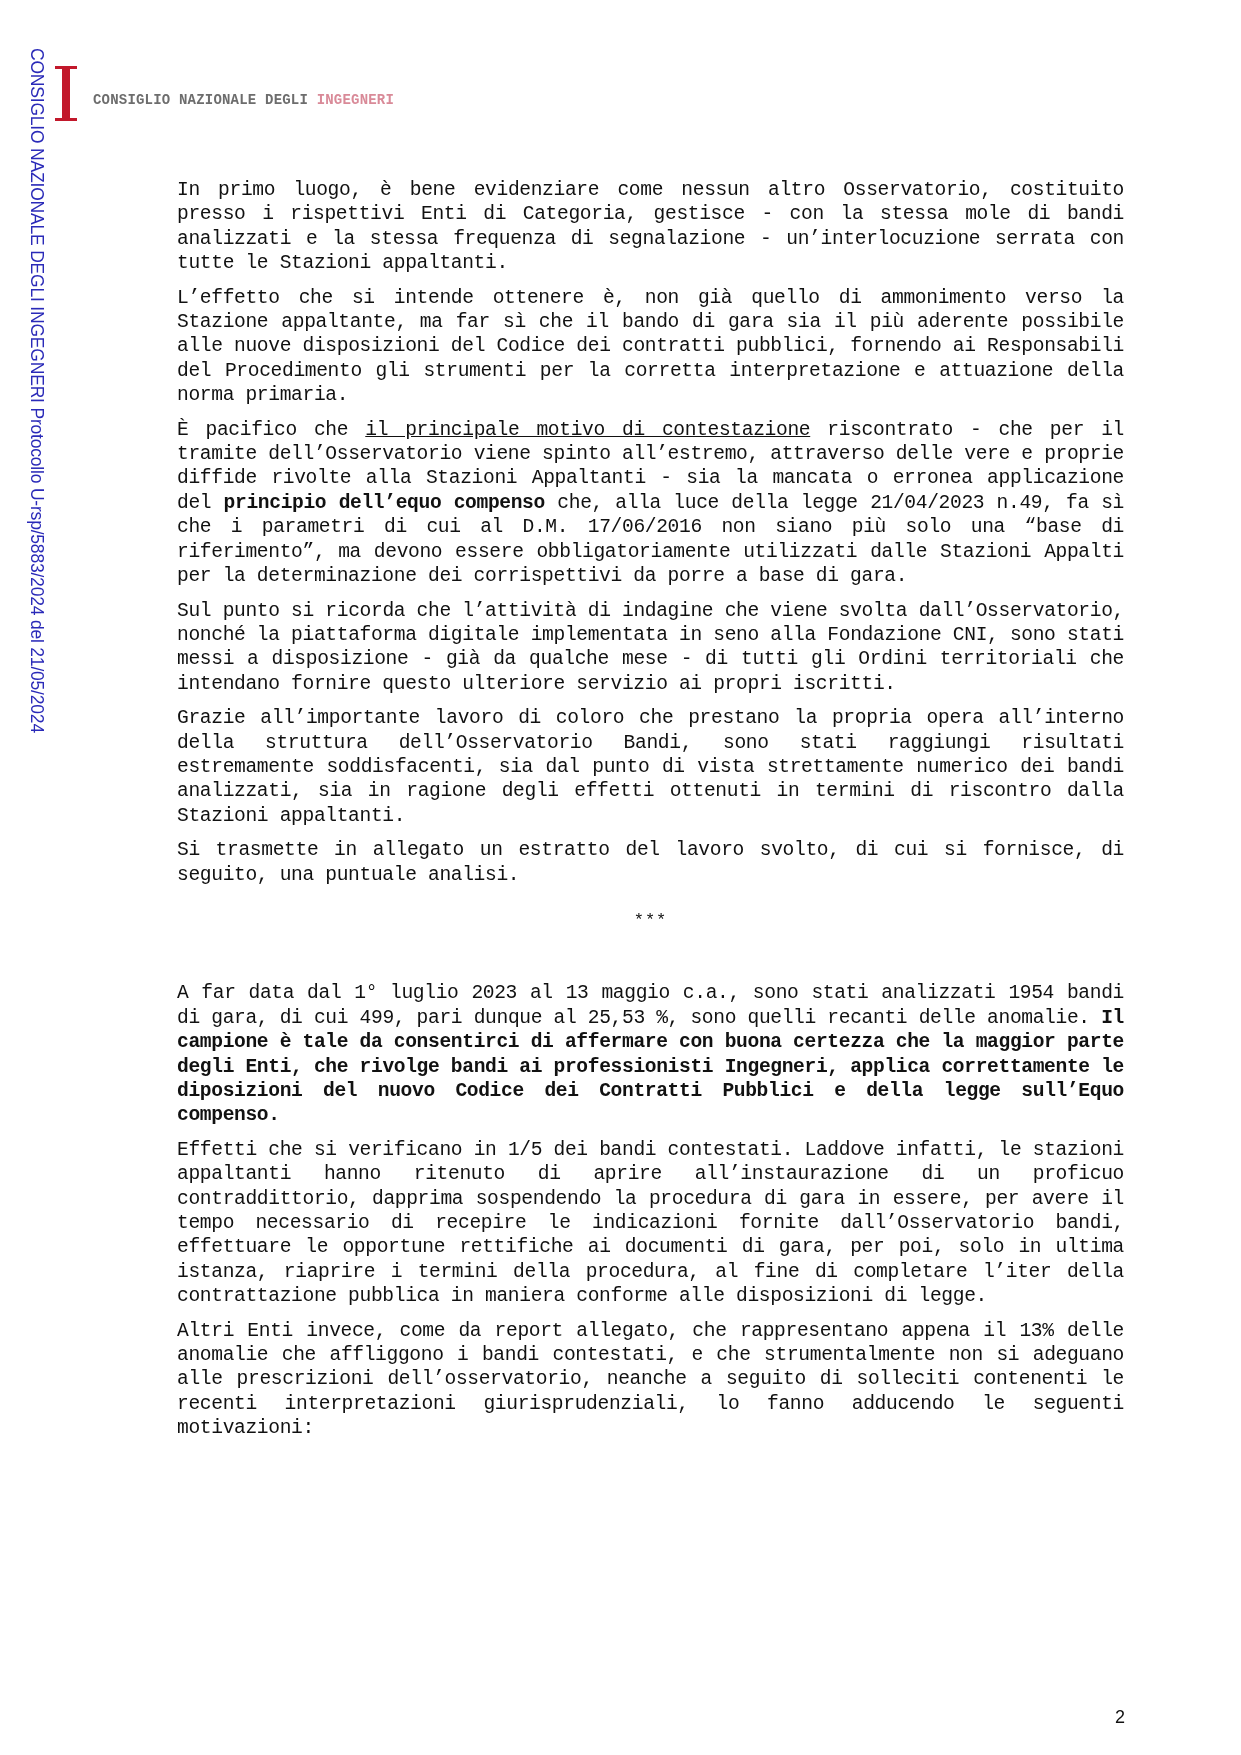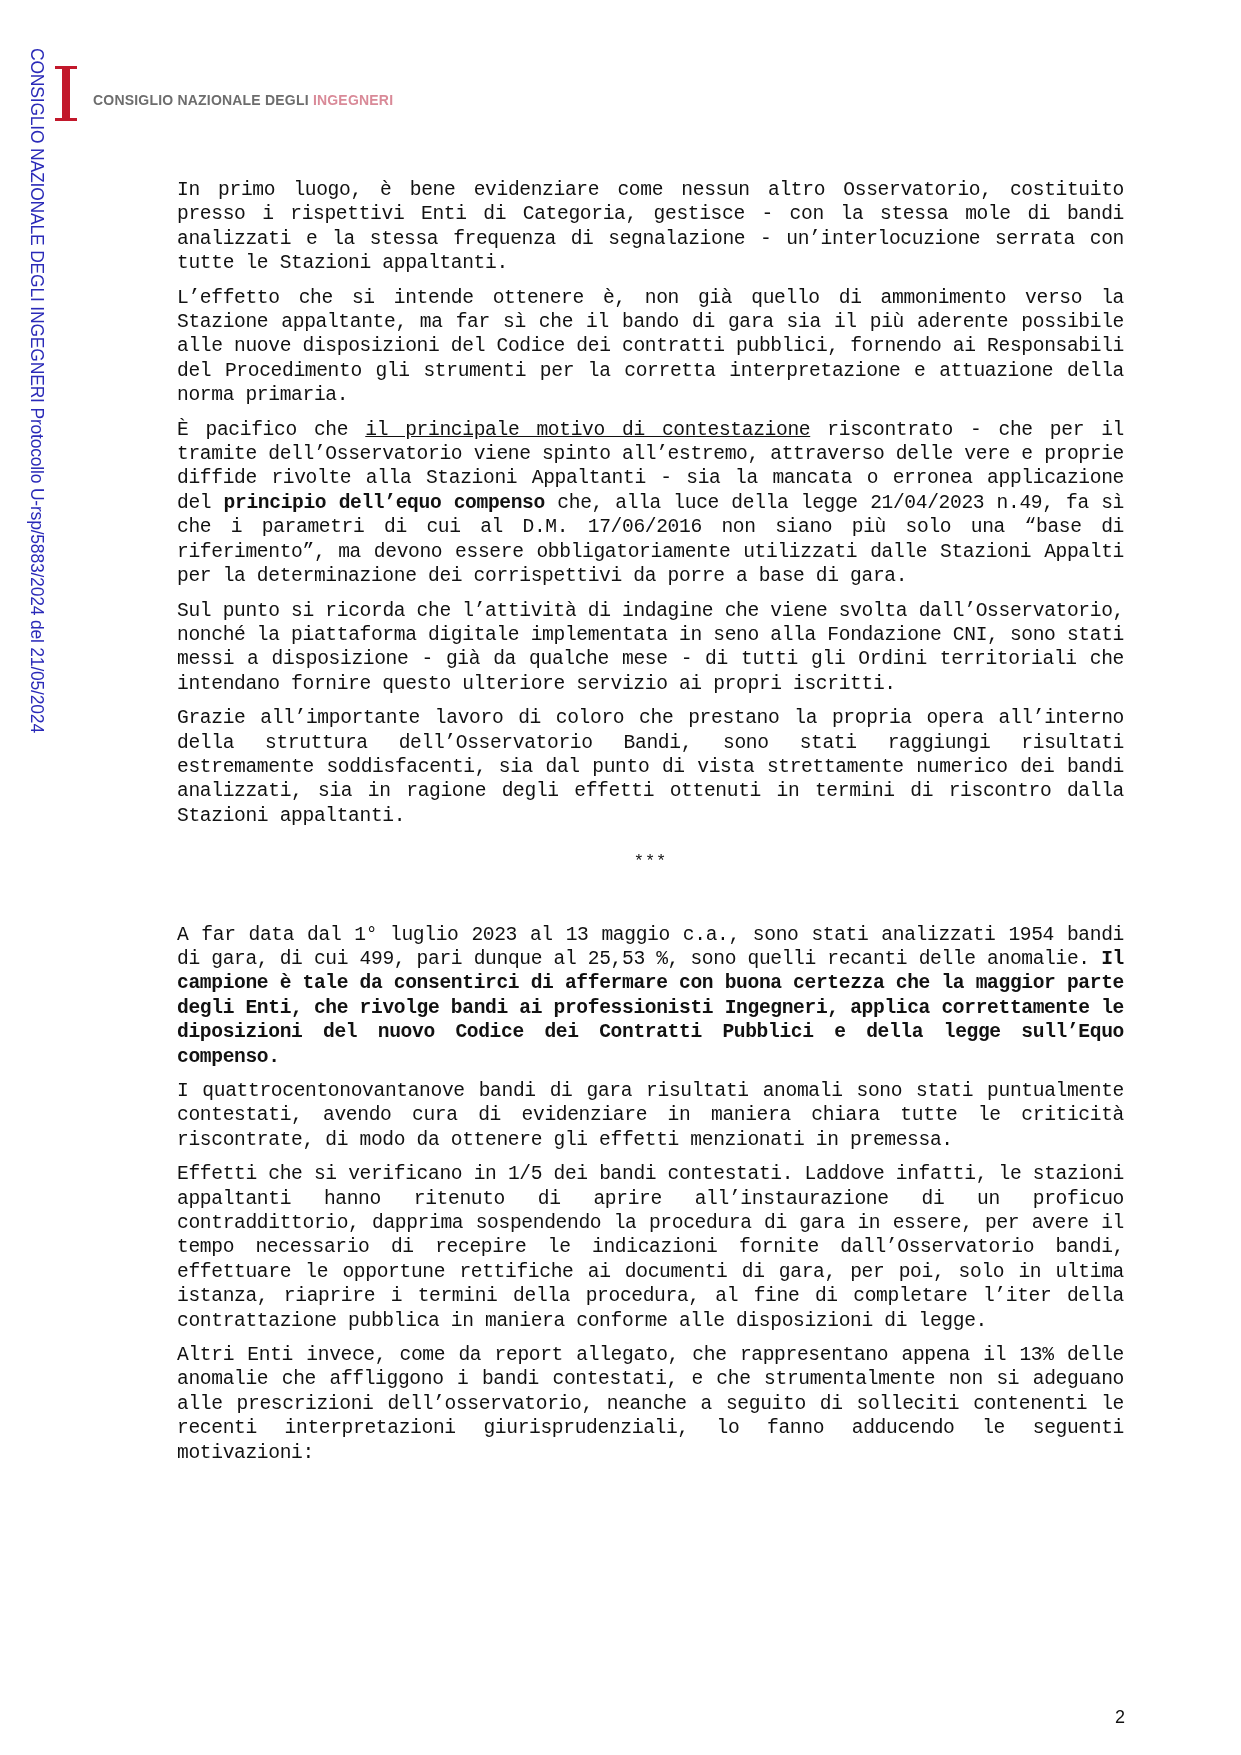--- a/index.html
+++ b/index.html
@@ -14,21 +14,21 @@
   }
   .logo-i {
     position: absolute; left: 55px; top: 66px; width: 22px; height: 55px;
   }
   .logo-i .bar-top, .logo-i .bar-bot { position: absolute; left: 0; width: 22px; height: 3px; background: #c2182b; }
   .logo-i .bar-top { top: 0; }
   .logo-i .bar-bot { bottom: 0; }
   .logo-i .stem { position: absolute; left: 7px; top: 0; width: 8px; height: 55px; background: #c2182b; }
   .logo-text {
     position: absolute; left: 93px; top: 92px;
-    font-family: Liberation Sans, sans-serif; font-size: 14px; letter-spacing: 0.2px;
+    font-family: Liberation Mono, monospace; font-size: 14px; letter-spacing: 0.2px;
     color: #6d6d6d; font-weight: bold; white-space: nowrap;
   }
   .logo-text .accent { color: #d98a98; }
   .content {
     position: absolute; left: 177px; top: 178px; width: 947px;
     font-size: 19.6px; line-height: 24.4px;
     transform-origin: 0 0;
     font-family: Liberation Mono, monospace;
   }
   .content p { margin: 0 0 10px 0; text-align: justify; letter-spacing: -0.35px; }
@@ -52,20 +52,20 @@
 <div class="logo-text">
   <span>CONSIGLIO NAZIONALE DEGLI </span><span class="accent">INGEGNERI</span>
 </div>
 
 <div class="content">
   <p>In primo luogo, è bene evidenziare come nessun altro Osservatorio, costituito presso i rispettivi Enti di Categoria, gestisce - con la stessa mole di bandi analizzati e la stessa frequenza di segnalazione - un’interlocuzione serrata con tutte le Stazioni appaltanti.</p>
   <p>L’effetto che si intende ottenere è, non già quello di ammonimento verso la Stazione appaltante, ma far sì che il bando di gara sia il più aderente possibile alle nuove disposizioni del Codice dei contratti pubblici, fornendo ai Responsabili del Procedimento gli strumenti per la corretta interpretazione e attuazione della norma primaria.</p>
   <p><span>È pacifico che </span><u>il principale motivo di contestazione</u><span> riscontrato - che per il tramite dell’Osservatorio viene spinto all’estremo, attraverso delle vere e proprie diffide rivolte alla Stazioni Appaltanti - sia la mancata o erronea applicazione del </span><b>principio dell’equo compenso</b><span> che, alla luce della legge 21/04/2023 n.49, fa sì che i parametri di cui al D.M. 17/06/2016 non siano più solo una “base di riferimento”, ma devono essere obbligatoriamente utilizzati dalle Stazioni Appalti per la determinazione dei corrispettivi da porre a base di gara.</span></p>
   <p>Sul punto si ricorda che l’attività di indagine che viene svolta dall’Osservatorio, nonché la piattaforma digitale implementata in seno alla Fondazione CNI, sono stati messi a disposizione - già da qualche mese - di tutti gli Ordini territoriali che intendano fornire questo ulteriore servizio ai propri iscritti.</p>
   <p>Grazie all’importante lavoro di coloro che prestano la propria opera all’interno della struttura dell’Osservatorio Bandi, sono stati raggiungi risultati estremamente soddisfacenti, sia dal punto di vista strettamente numerico dei bandi analizzati, sia in ragione degli effetti ottenuti in termini di riscontro dalla Stazioni appaltanti.</p>
+  <p>Si trasmette in allegato un estratto del lavoro svolto, di cui si fornisce, di seguito, una puntuale analisi.</p>
   <div class="sep">***</div>
   <p><span>A far data dal 1° luglio 2023 al 13 maggio c.a., sono stati analizzati 1954 bandi di gara, di cui 499, pari dunque al 25,53 %, sono quelli recanti delle anomalie. </span><b>Il campione è tale da consentirci di affermare con buona certezza che la maggior parte degli Enti, che rivolge bandi ai professionisti Ingegneri, applica correttamente le diposizioni del nuovo Codice dei Contratti Pubblici e della legge sull’Equo compenso.</b></p>
-  <p>I quattrocentonovantanove bandi di gara risultati anomali sono stati puntualmente contestati, avendo cura di evidenziare in maniera chiara tutte le criticità riscontrate, di modo da ottenere gli effetti menzionati in premessa.</p>
   <p>Effetti che si verificano in 1/5 dei bandi contestati. Laddove infatti, le stazioni appaltanti hanno ritenuto di aprire all’instaurazione di un proficuo contraddittorio, dapprima sospendendo la procedura di gara in essere, per avere il tempo necessario di recepire le indicazioni fornite dall’Osservatorio bandi, effettuare le opportune rettifiche ai documenti di gara, per poi, solo in ultima istanza, riaprire i termini della procedura, al fine di completare l’iter della contrattazione pubblica in maniera conforme alle disposizioni di legge.</p>
   <p>Altri Enti invece, come da report allegato, che rappresentano appena il 13% delle anomalie che affliggono i bandi contestati, e che strumentalmente non si adeguano alle prescrizioni dell’osservatorio, neanche a seguito di solleciti contenenti le recenti interpretazioni giurisprudenziali, lo fanno adducendo le seguenti motivazioni:</p>
 </div>
 
 <div class="page-num">2</div>
 
 </body></html>

